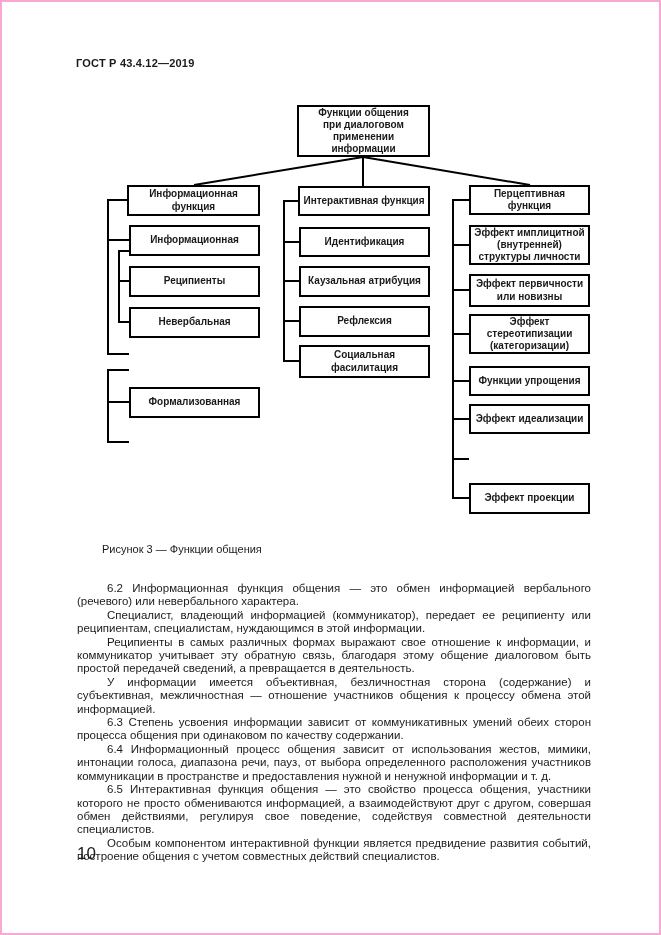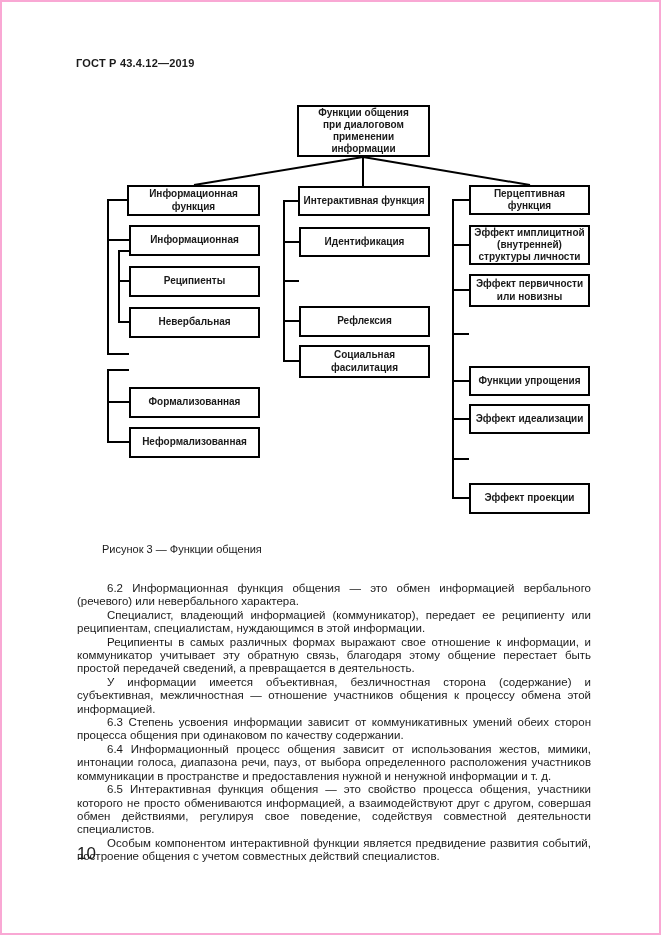--- a/index.html
+++ b/index.html
@@ -86,46 +86,49 @@
     <div class="dbox" style="left:295px;top:103px;width:133px;height:52px">Функции общения
 при диалоговом применении
 информации</div>
 
     <div class="dbox" style="left:125px;top:183px;width:133px;height:31px">Информационная
 функция</div>
     <div class="dbox" style="left:127px;top:223px;width:131px;height:31px">Информационная</div>
     <div class="dbox" style="left:127px;top:264px;width:131px;height:31px">Реципиенты</div>
     <div class="dbox" style="left:127px;top:305px;width:131px;height:31px">Невербальная</div>
     <div class="dbox" style="left:127px;top:385px;width:131px;height:31px">Формализованная</div>
-    <div class="dbox" style="left:127px;top:425px;width:131px;height:31px">Неформализованная</div>
 
     <div class="dbox" style="left:296px;top:184px;width:132px;height:30px">Интерактивная функция</div>
     <div class="dbox" style="left:297px;top:225px;width:131px;height:30px">Идентификация</div>
+    <div class="dbox" style="left:297px;top:264px;width:131px;height:31px">Каузальная атрибуция</div>
     <div class="dbox" style="left:297px;top:304px;width:131px;height:31px">Рефлексия</div>
     <div class="dbox" style="left:297px;top:343px;width:131px;height:33px">Социальная
 фасилитация</div>
 
     <div class="dbox" style="left:467px;top:183px;width:121px;height:30px">Перцептивная
 функция</div>
     <div class="dbox" style="left:467px;top:223px;width:121px;height:40px">Эффект имплицитной
 (внутренней)
 структуры личности</div>
     <div class="dbox" style="left:467px;top:272px;width:121px;height:33px">Эффект первичности
 или новизны</div>
+    <div class="dbox" style="left:467px;top:312px;width:121px;height:40px">Эффект
+стереотипизации
+(категоризации)</div>
     <div class="dbox" style="left:467px;top:364px;width:121px;height:30px">Функции упрощения</div>
     <div class="dbox" style="left:467px;top:402px;width:121px;height:30px">Эффект идеализации</div>
     <div class="dbox" style="left:467px;top:481px;width:121px;height:31px">Эффект проекции</div>
   </div>
 
   <div class="fig-caption">Рисунок 3 — Функции общения</div>
 
   <div class="body-text">
     <p>6.2 Информационная функция общения — это обмен информацией вербального (речевого) или невербального характера.</p>
     <p>Специалист, владеющий информацией (коммуникатор), передает ее реципиенту или реципиентам, специалистам, нуждающимся в этой информации.</p>
-    <p>Реципиенты в самых различных формах выражают свое отношение к информации, и коммуникатор учитывает эту обратную связь, благодаря этому общение перестает быть простой передачей сведений, а превращается в деятельность.</p>
+    <p>Реципиенты в самых различных формах выражают свое отношение к информации, и коммуникатор учитывает эту обратную связь, благодаря этому общение диалоговом быть простой передачей сведений, а превращается в деятельность.</p>
     <p>У информации имеется объективная, безличностная сторона (содержание) и субъективная, межличностная — отношение участников общения к процессу обмена этой информацией.</p>
     <p>6.3 Степень усвоения информации зависит от коммуникативных умений обеих сторон процесса общения при одинаковом по качеству содержании.</p>
     <p>6.4 Информационный процесс общения зависит от использования жестов, мимики, интонации голоса, диапазона речи, пауз, от выбора определенного расположения участников коммуникации в пространстве и предоставления нужной и ненужной информации и т. д.</p>
     <p>6.5 Интерактивная функция общения — это свойство процесса общения, участники которого не просто обмениваются информацией, а взаимодействуют друг с другом, совершая обмен действиями, регулируя свое поведение, содействуя совместной деятельности специалистов.</p>
     <p>Особым компонентом интерактивной функции является предвидение развития событий, построение общения с учетом совместных действий специалистов.</p>
   </div>
 
   <div class="page-number">10</div>
 
 </div>

